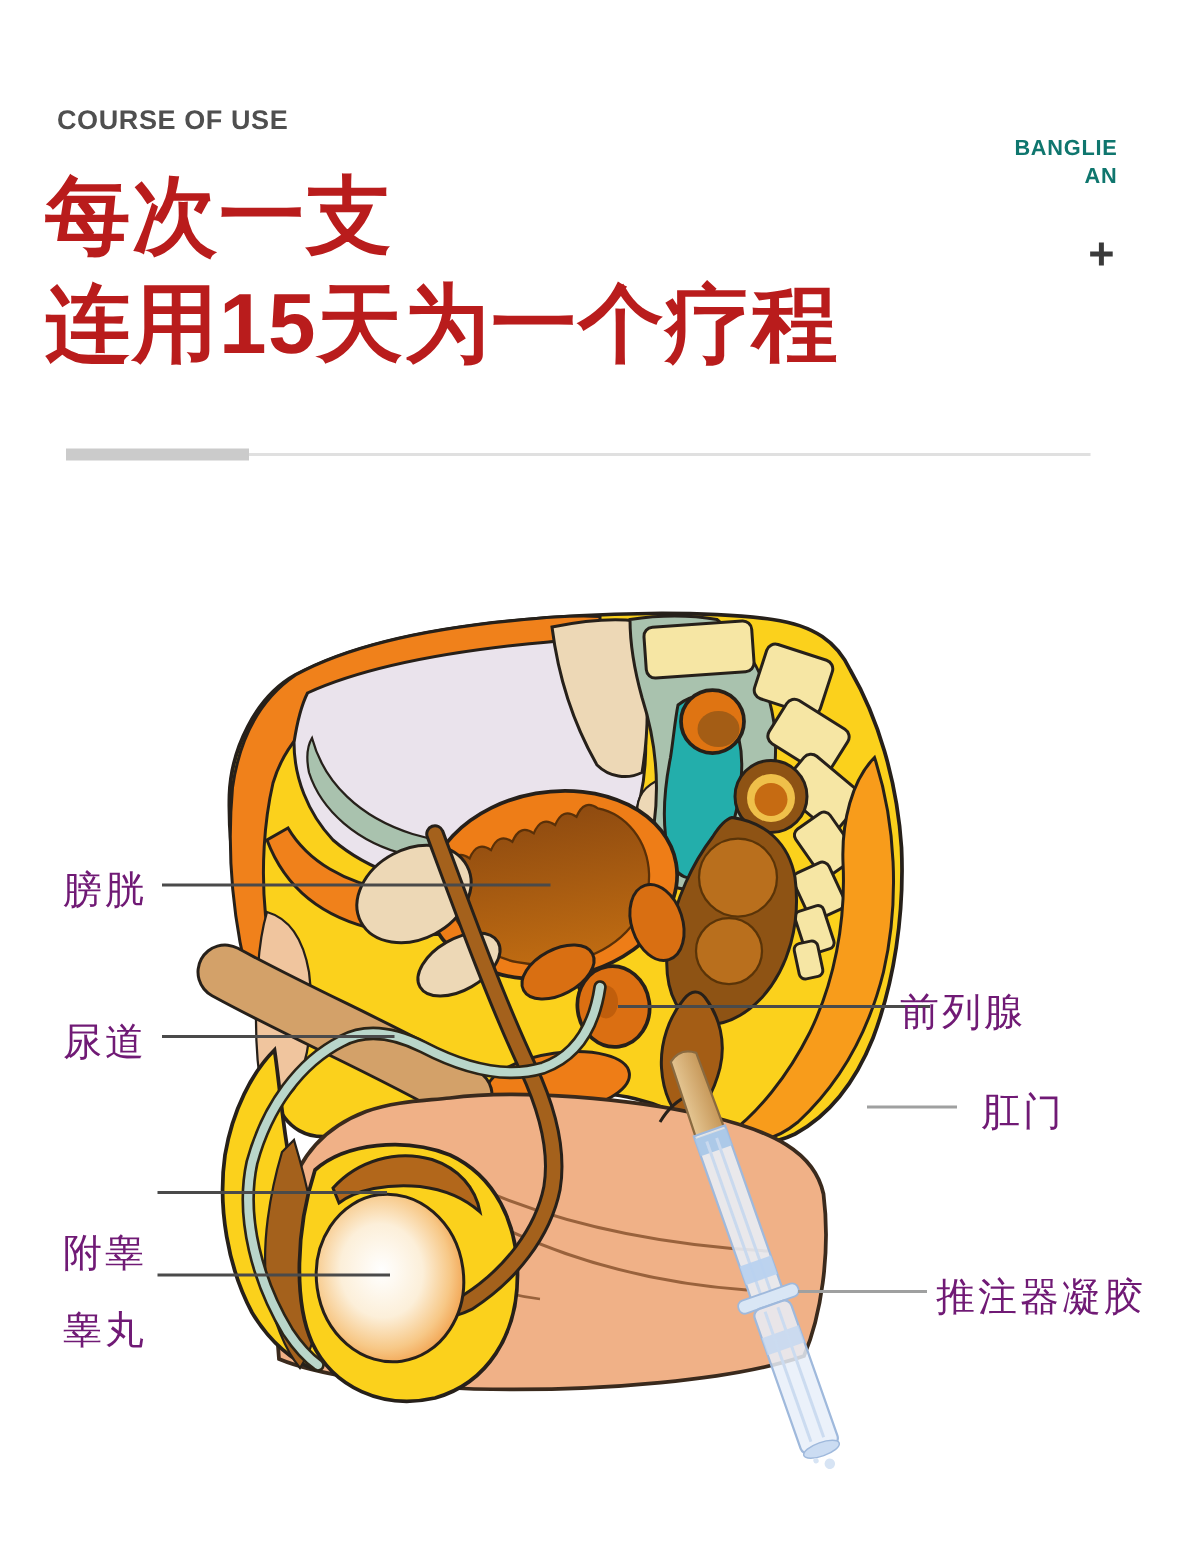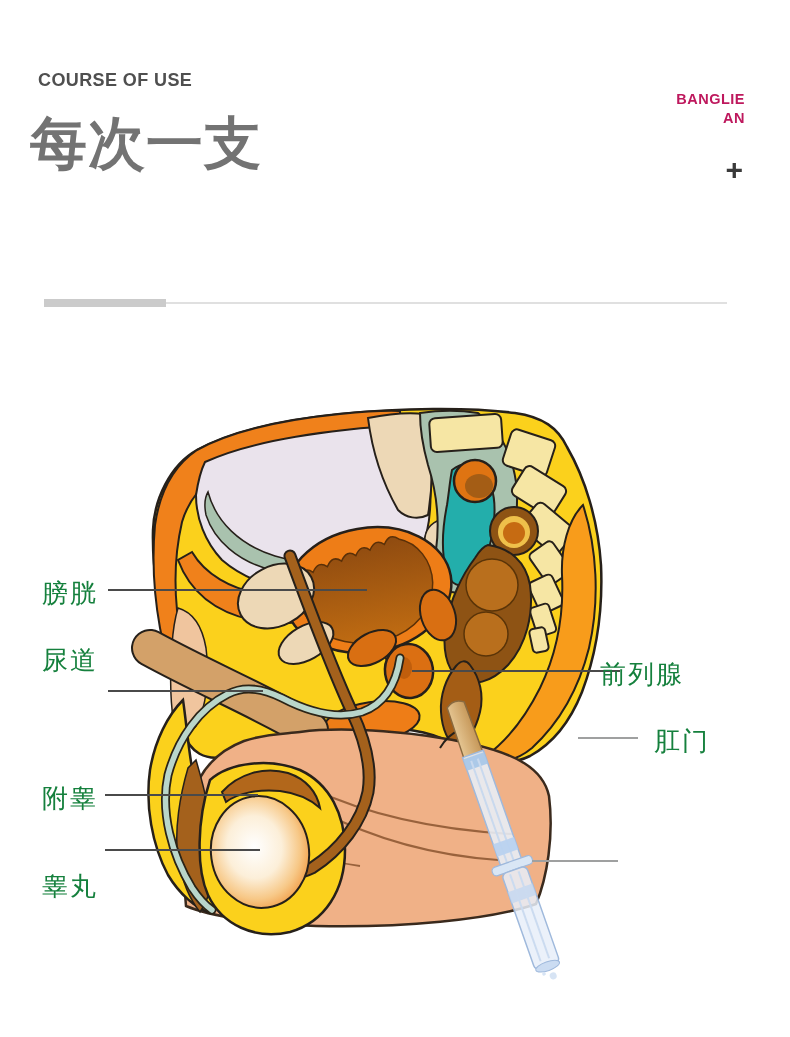--- a/index.html
+++ b/index.html
@@ -5,48 +5,49 @@
   html,body{margin:0;padding:0;background:#ffffff;}
   .page{
     position:relative;width:790px;height:1037px;overflow:hidden;background:#ffffff;
     font-family:"Liberation Sans","DejaVu Sans",sans-serif;
   }
   .eyebrow{
     position:absolute;left:38px;top:70px;font-size:18px;font-weight:700;
     letter-spacing:.4px;color:#4F4F4F;
   }
   .title-line{
-    position:absolute;left:30px;font-weight:700;color:#737373;
+    position:absolute;left:30px;font-weight:700;color:#b91c1c;
     font-size:57px;letter-spacing:1px;white-space:nowrap;
   }
   .title-line.l1{top:106px;}
   .title-line.l2{top:178px;}
   .brand{
     position:absolute;right:45px;top:90px;width:82px;text-align:right;
-    font-size:14.5px;line-height:1.32;font-weight:700;color:#be185d;letter-spacing:.5px;
+    font-size:14.5px;line-height:1.32;font-weight:700;color:#0f766e;letter-spacing:.5px;
   }
   .plus{
     position:absolute;right:47px;top:153px;font-size:30px;font-weight:600;color:#3A3A3A;
   }
   .divider-thin{position:absolute;left:44px;top:302px;width:683px;height:2px;}
   .divider-thick{position:absolute;left:44px;top:299px;width:122px;height:8px;}
   .diagram-svg{position:absolute;left:0;top:0;}
   .lbl{
-    position:absolute;font-size:26px;color:#15803d;letter-spacing:2px;white-space:nowrap;
+    position:absolute;font-size:26px;color:#701a75;letter-spacing:2px;white-space:nowrap;
   }
   .leader{position:absolute;height:2px;background:#4A4A4A;}
   .leader.light{background:#9FA0A0;}
 </style>
 </head>
 <body>
 
 <div class="page">
 
   <div class="eyebrow">COURSE OF USE</div>
   <div class="title-line l1">每次一支</div>
+  <div class="title-line l2">连用15天为一个疗程</div>
   <div class="brand">BANGLIE AN</div>
   <div class="plus">+</div>
 
   <div class="divider-thin" style="background:#E0E0E0;"></div>
   <div class="divider-thick" style="background:#CBCBCB;"></div>
 
   <svg class="diagram-svg" width="790" height="1037" viewBox="0 0 790 1037" xmlns="http://www.w3.org/2000/svg">
     <defs>
       <linearGradient id="bladderGrad" x1="0" y1="0" x2="0" y2="1">
         <stop offset="0" stop-color="#8F4B10"></stop>
@@ -239,19 +240,20 @@
 
   <div class="leader" style="left:108px;top:589px;width:259px"></div>
   <div class="leader" style="left:108px;top:690px;width:155px"></div>
   <div class="leader" style="left:105px;top:794px;width:153px"></div>
   <div class="leader" style="left:105px;top:849px;width:155px"></div>
   <div class="leader" style="left:412px;top:670px;width:208px"></div>
   <div class="leader light" style="left:578px;top:737px;width:60px"></div>
   <div class="leader light" style="left:532px;top:860px;width:86px"></div>
 
   <div class="lbl" style="left:42px;top:576px">膀胱</div>
-  <div class="lbl" style="left:42px;top:643px">尿道</div>
-  <div class="lbl" style="left:42px;top:781px">附睾</div>
+  <div class="lbl" style="left:42px;top:677px">尿道</div>
+  <div class="lbl" style="left:42px;top:818px">附睾</div>
   <div class="lbl" style="left:42px;top:869px">睾丸</div>
   <div class="lbl" style="left:600px;top:657px">前列腺</div>
   <div class="lbl" style="left:654px;top:724px">肛门</div>
+  <div class="lbl" style="left:624px;top:847px">推注器凝胶</div>
 
 </div>
 
 </body></html>

